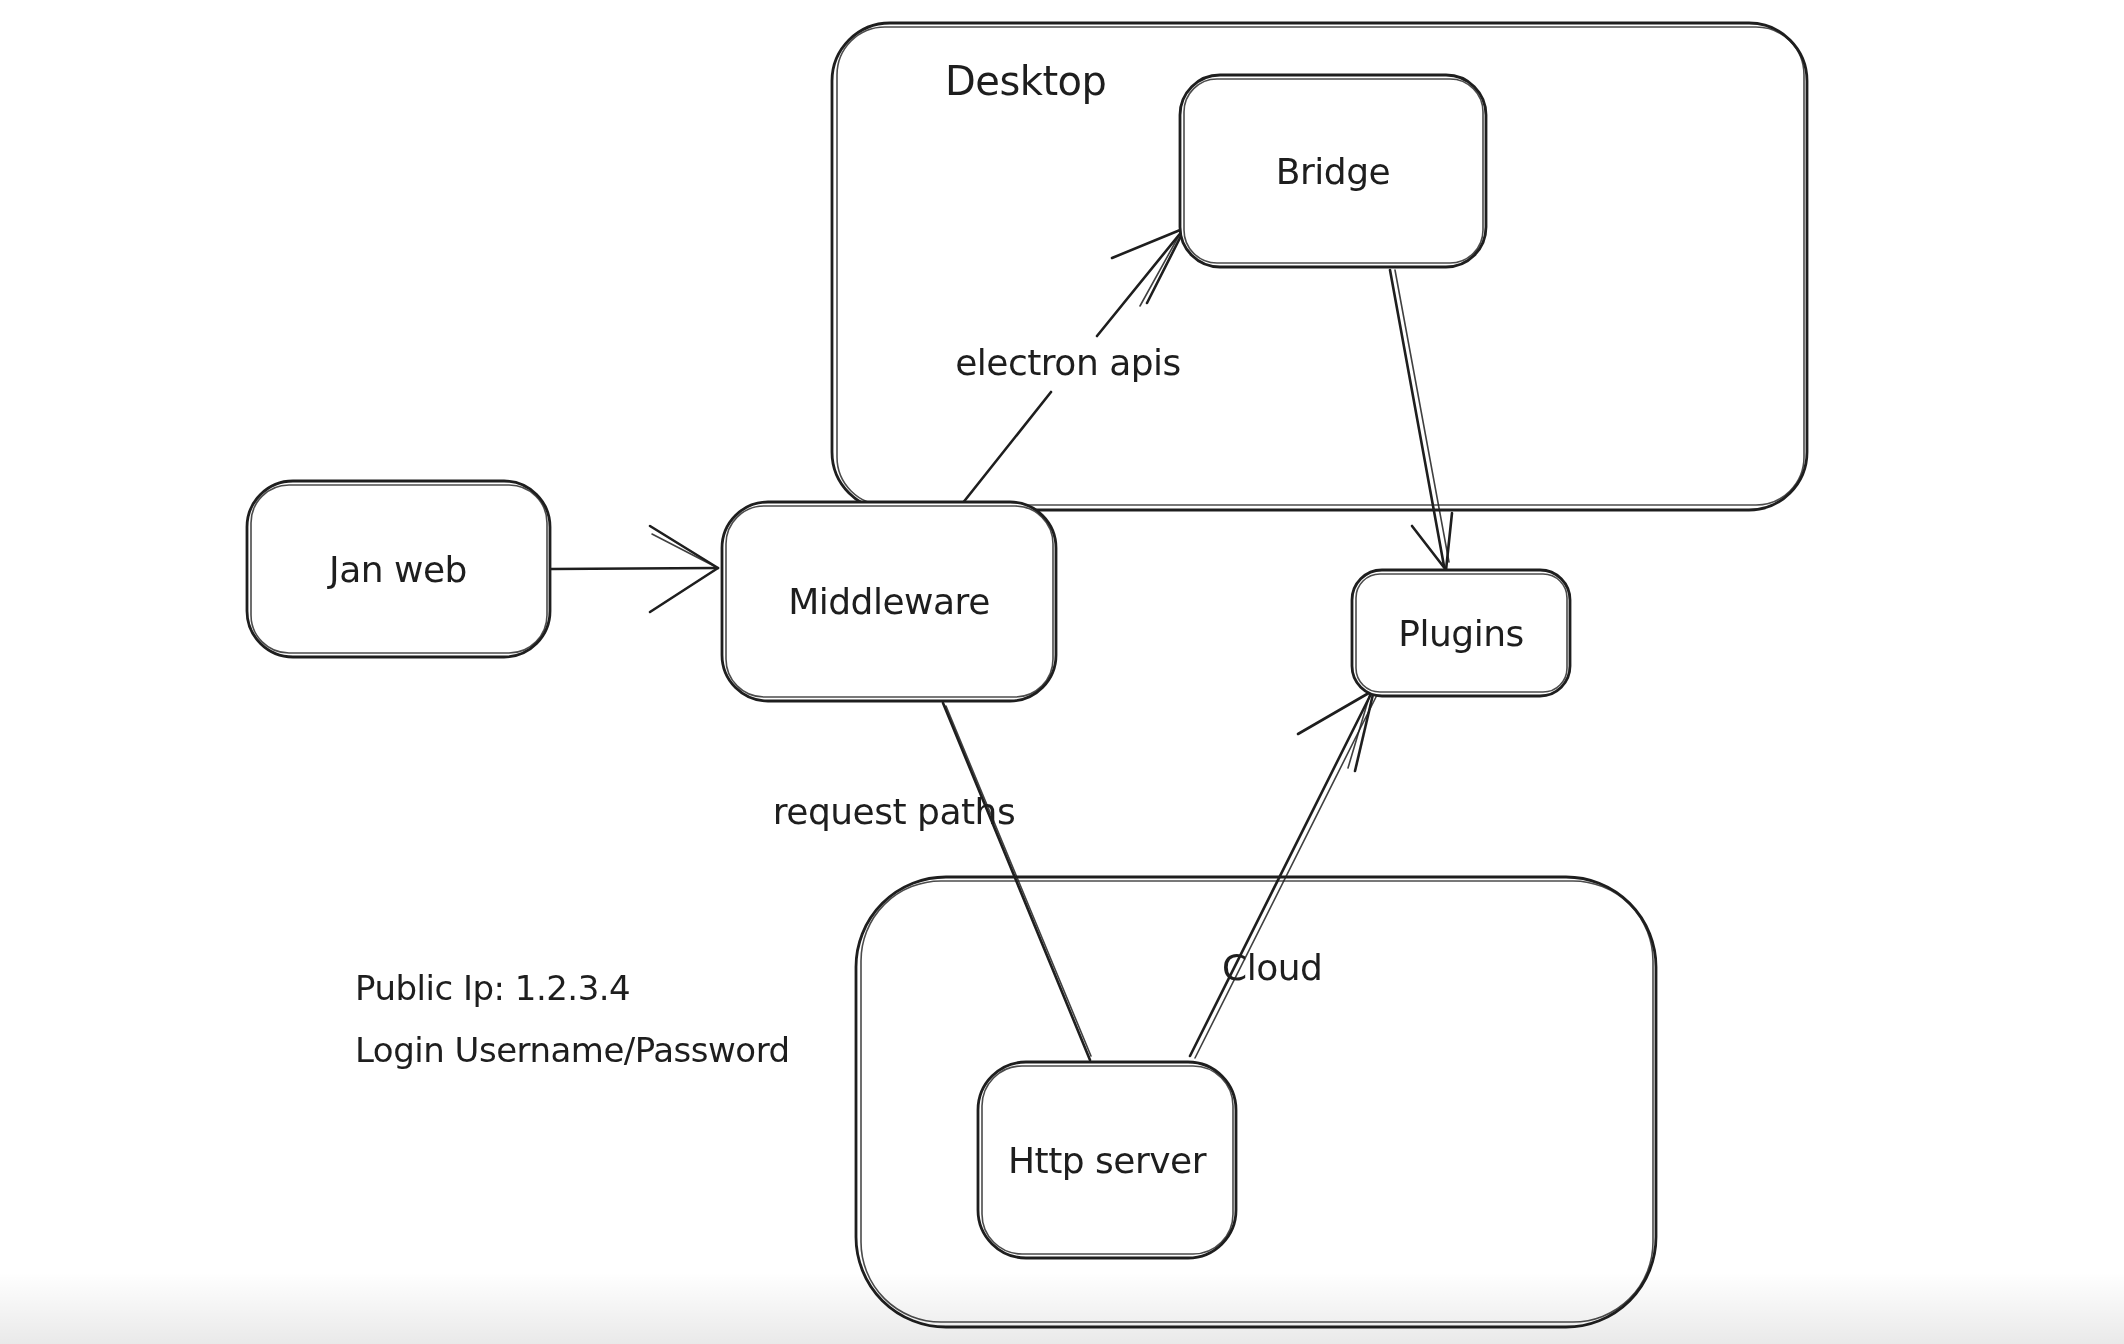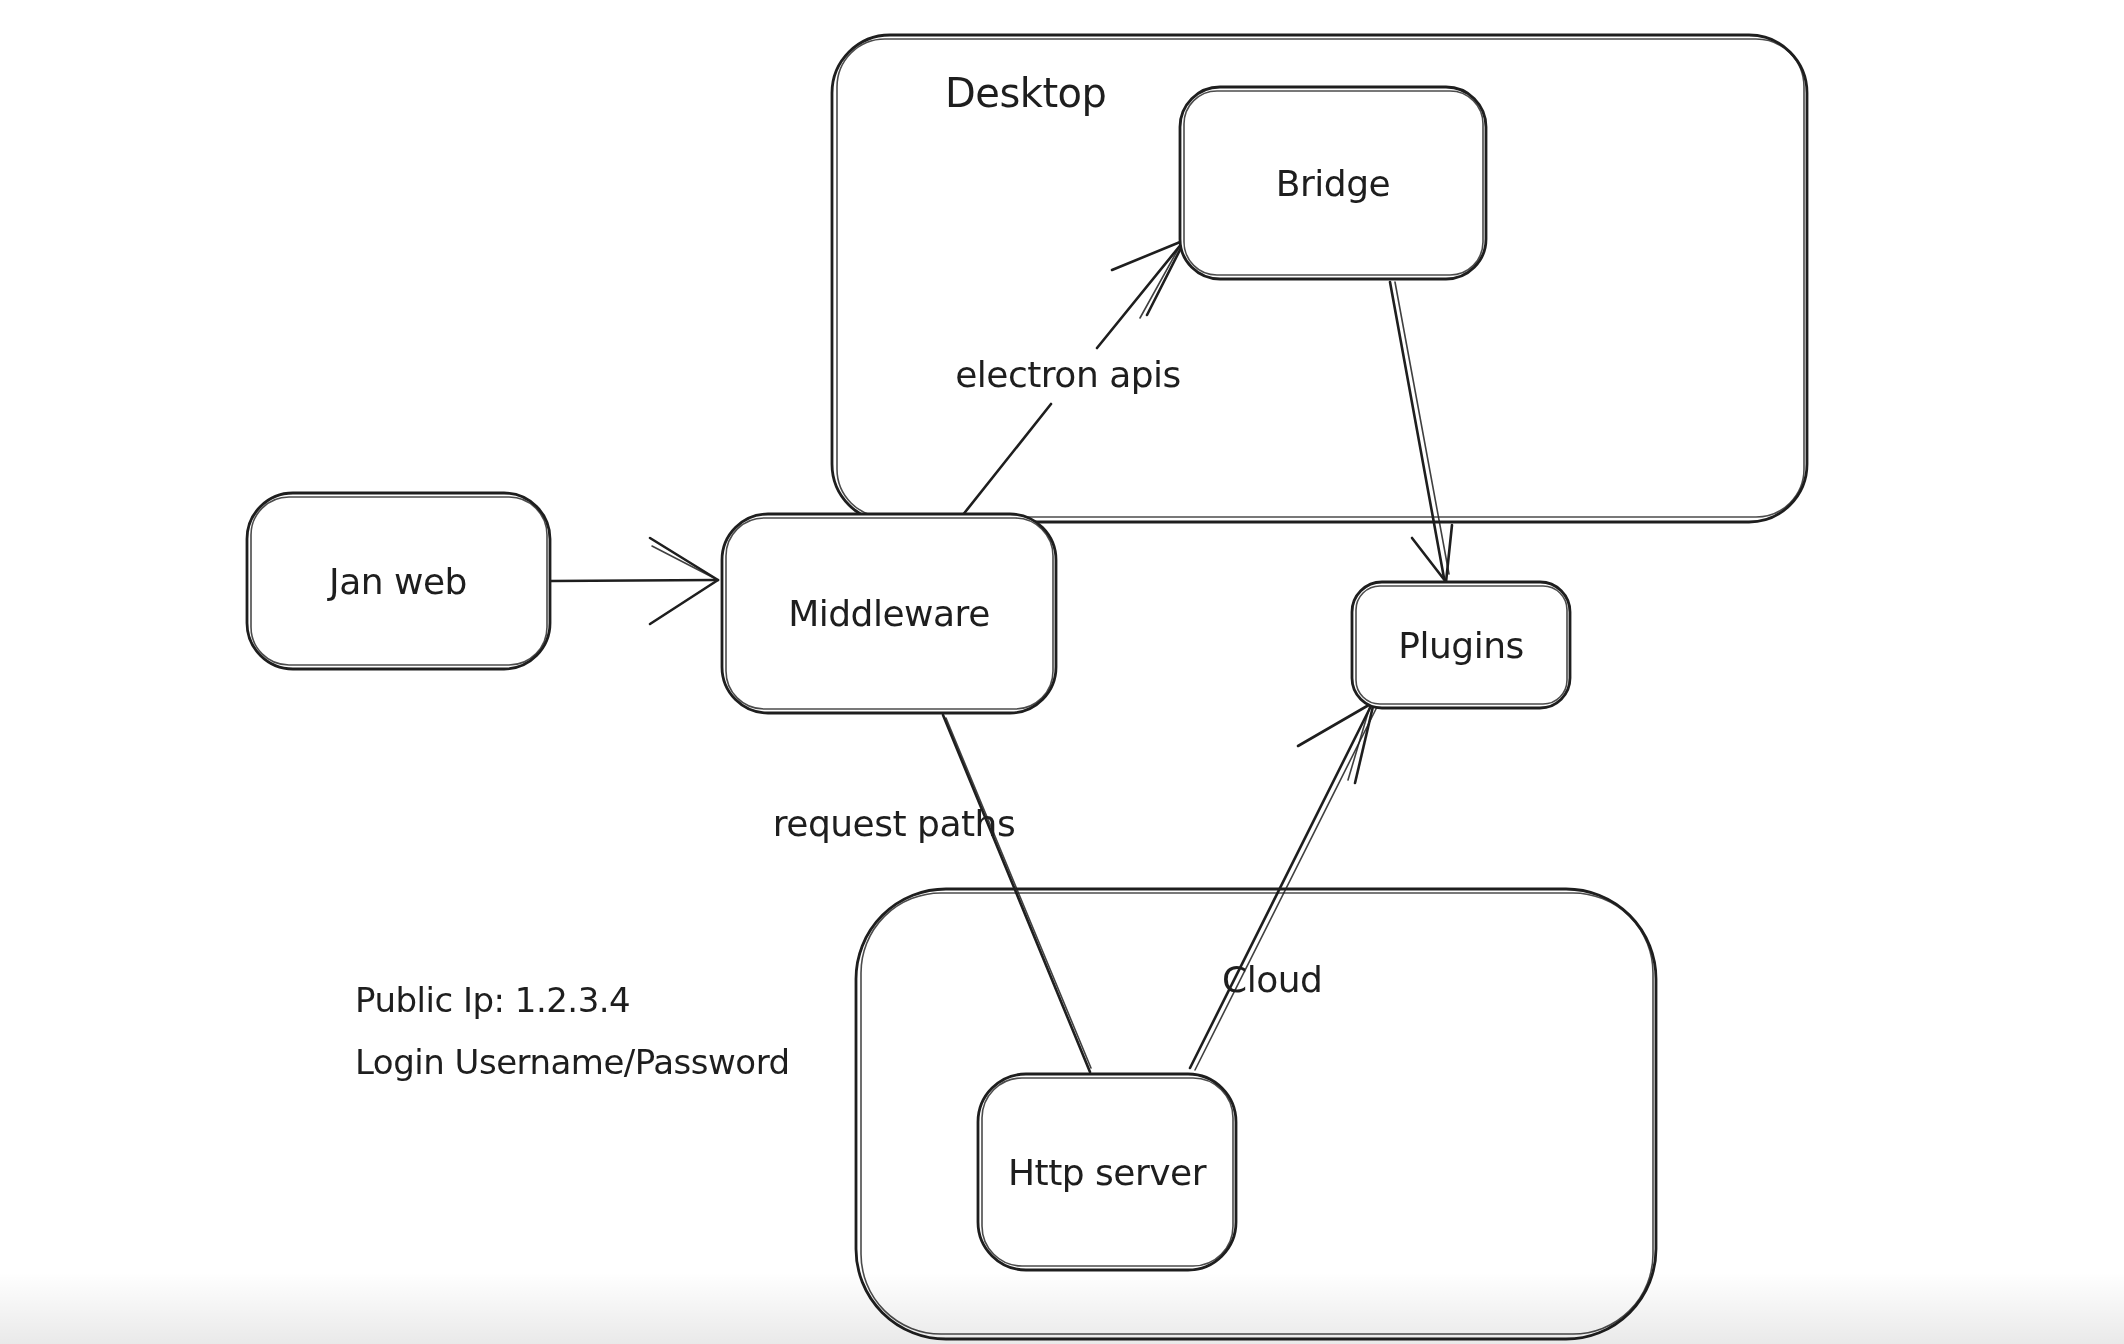--- a/index.html
+++ b/index.html
@@ -1,20 +1,20 @@
 <!DOCTYPE html>
 <html><head>
 <meta charset="utf-8">
 <style>
   html,body{margin:0;padding:0;}
   body{
     width:2124px;height:1344px;position:relative;overflow:hidden;
     background:#ffffff;font-family:"DejaVu Sans",sans-serif;
   }
-  .canvas{position:absolute;inset:0;margin-top:12px;}
+  .canvas{position:absolute;inset:0;}
   svg{position:absolute;top:0;left:0;}
   .shape{fill:#ffffff;stroke:#1e1e1e;stroke-width:2.8;}
   .ghost{fill:none;stroke:#1e1e1e;stroke-width:1.6;opacity:.8;}
   .edge{fill:none;stroke:#1e1e1e;stroke-width:2.6;stroke-linecap:round;}
   .edge-thin{fill:none;stroke:#1e1e1e;stroke-width:1.6;stroke-linecap:round;opacity:.85;}
   text{
     fill:#1e1e1e;font-family:"DejaVu Sans",sans-serif;font-size:36px;
     letter-spacing:-0.5px;
   }
   text.container-label{font-size:40px;}

